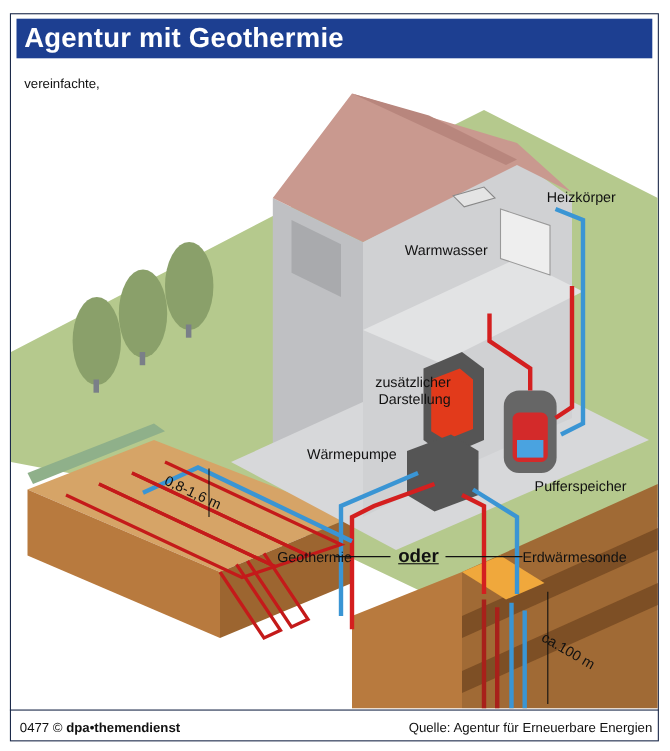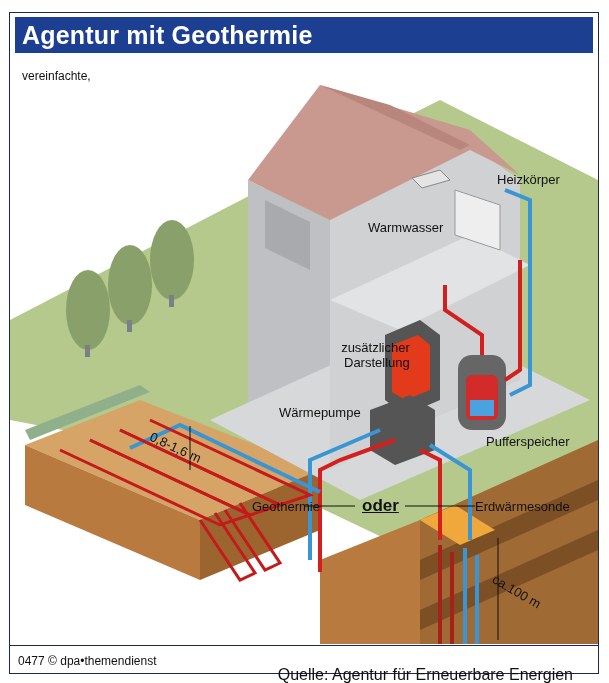--- a/index.html
+++ b/index.html
@@ -3,22 +3,22 @@
 <meta charset="utf-8">
 <style>
   html,body{margin:0;padding:0;background:#fff;}
   body{width:609px;height:683px;position:relative;overflow:hidden;font-family:"Liberation Sans",sans-serif;}
   .frame{position:absolute;left:9px;top:12px;width:590px;height:662px;border:1px solid #1c2a4a;background:#fff;box-sizing:border-box;}
   .titlebar{position:absolute;left:15px;top:17px;width:578px;height:36px;background:#1d3f91;}
   .title{position:absolute;left:22px;top:21px;color:#fff;font-weight:bold;font-size:25px;letter-spacing:0.2px;}
   .subtitle{position:absolute;left:22px;top:68px;font-size:12px;line-height:17px;color:#111;}
   .footer-line{position:absolute;left:9px;top:645px;width:590px;height:1px;background:#1c2a4a;}
   .footer-left{position:absolute;left:18px;top:654px;font-size:12px;color:#111;}
-  .footer-left b{font-weight:normal;}
-  .footer-right{position:absolute;right:36px;top:654px;font-size:16px;color:#111;margin-top:12px;}
+  .footer-left b{font-weight:bold;}
+  .footer-right{position:absolute;right:16px;top:654px;font-size:12px;color:#111;}
   svg.illus{position:absolute;left:10px;top:54px;}
   .lbl{position:absolute;font-size:13px;color:#111;white-space:nowrap;}
   .lbl.bold{font-weight:bold;font-size:17px;}
 </style>
 </head>
 <body>
 
 <div class="frame"></div>
 <div class="titlebar"></div>
 <div class="title">Agentur mit Geothermie</div>

